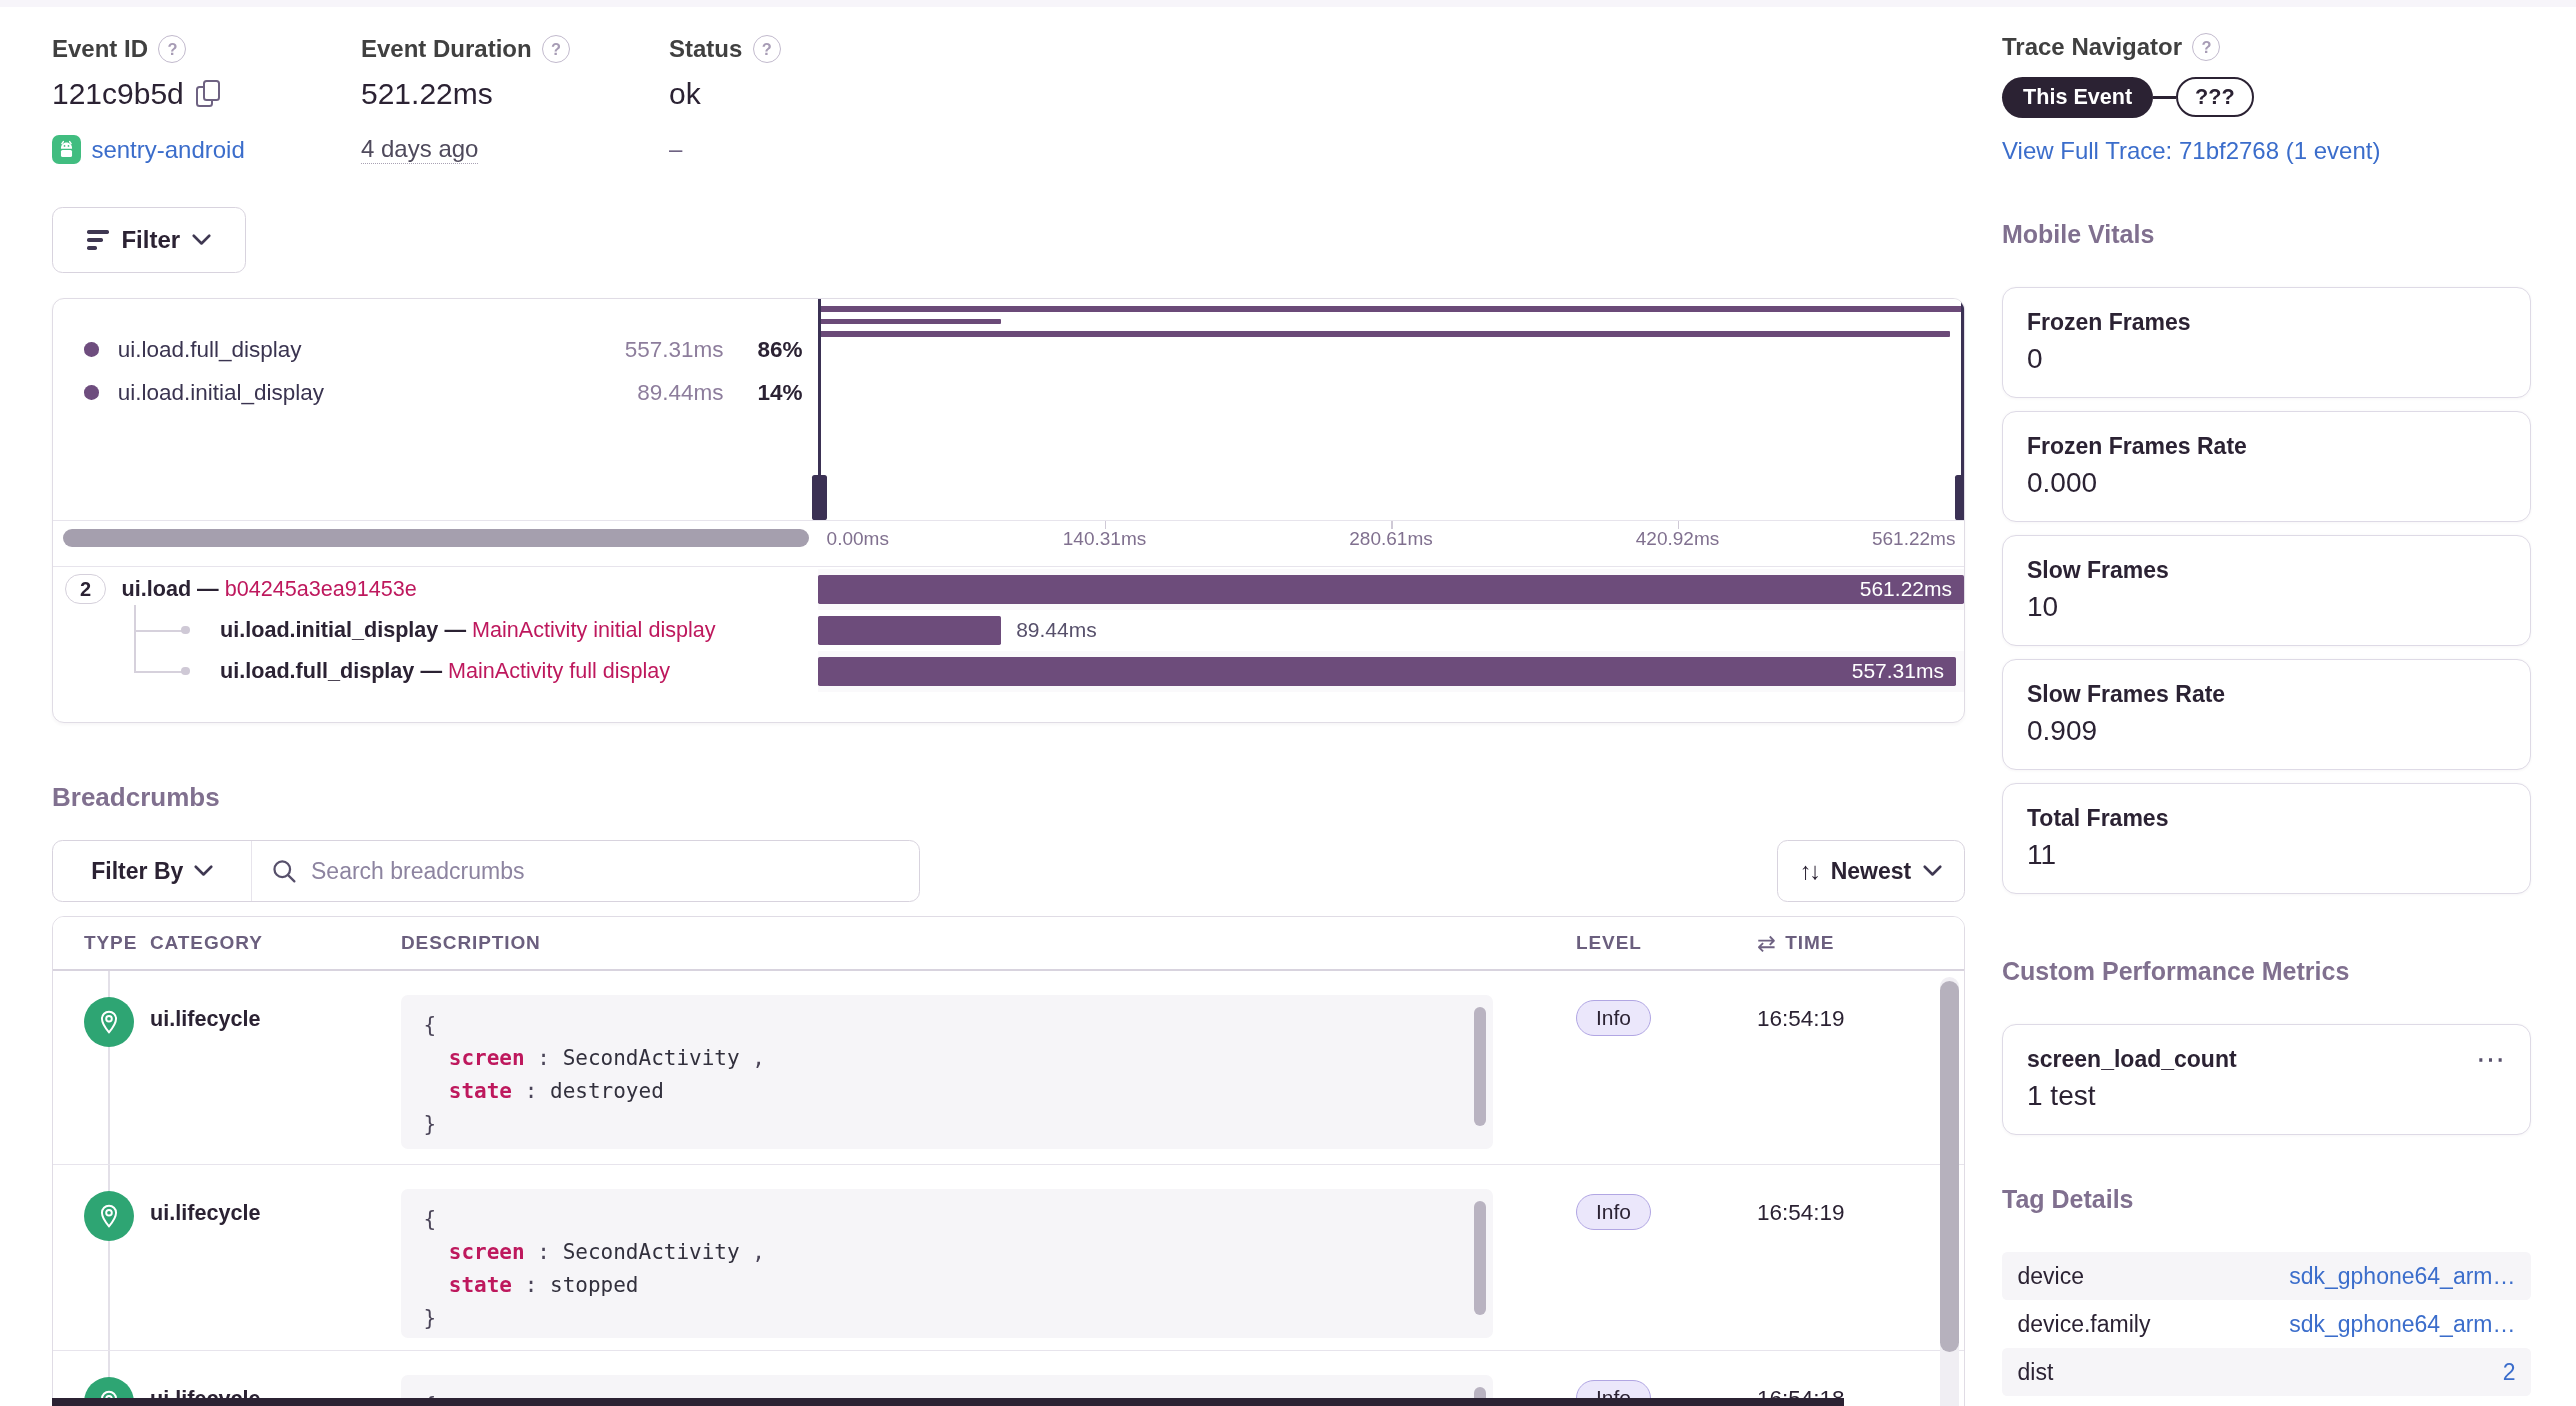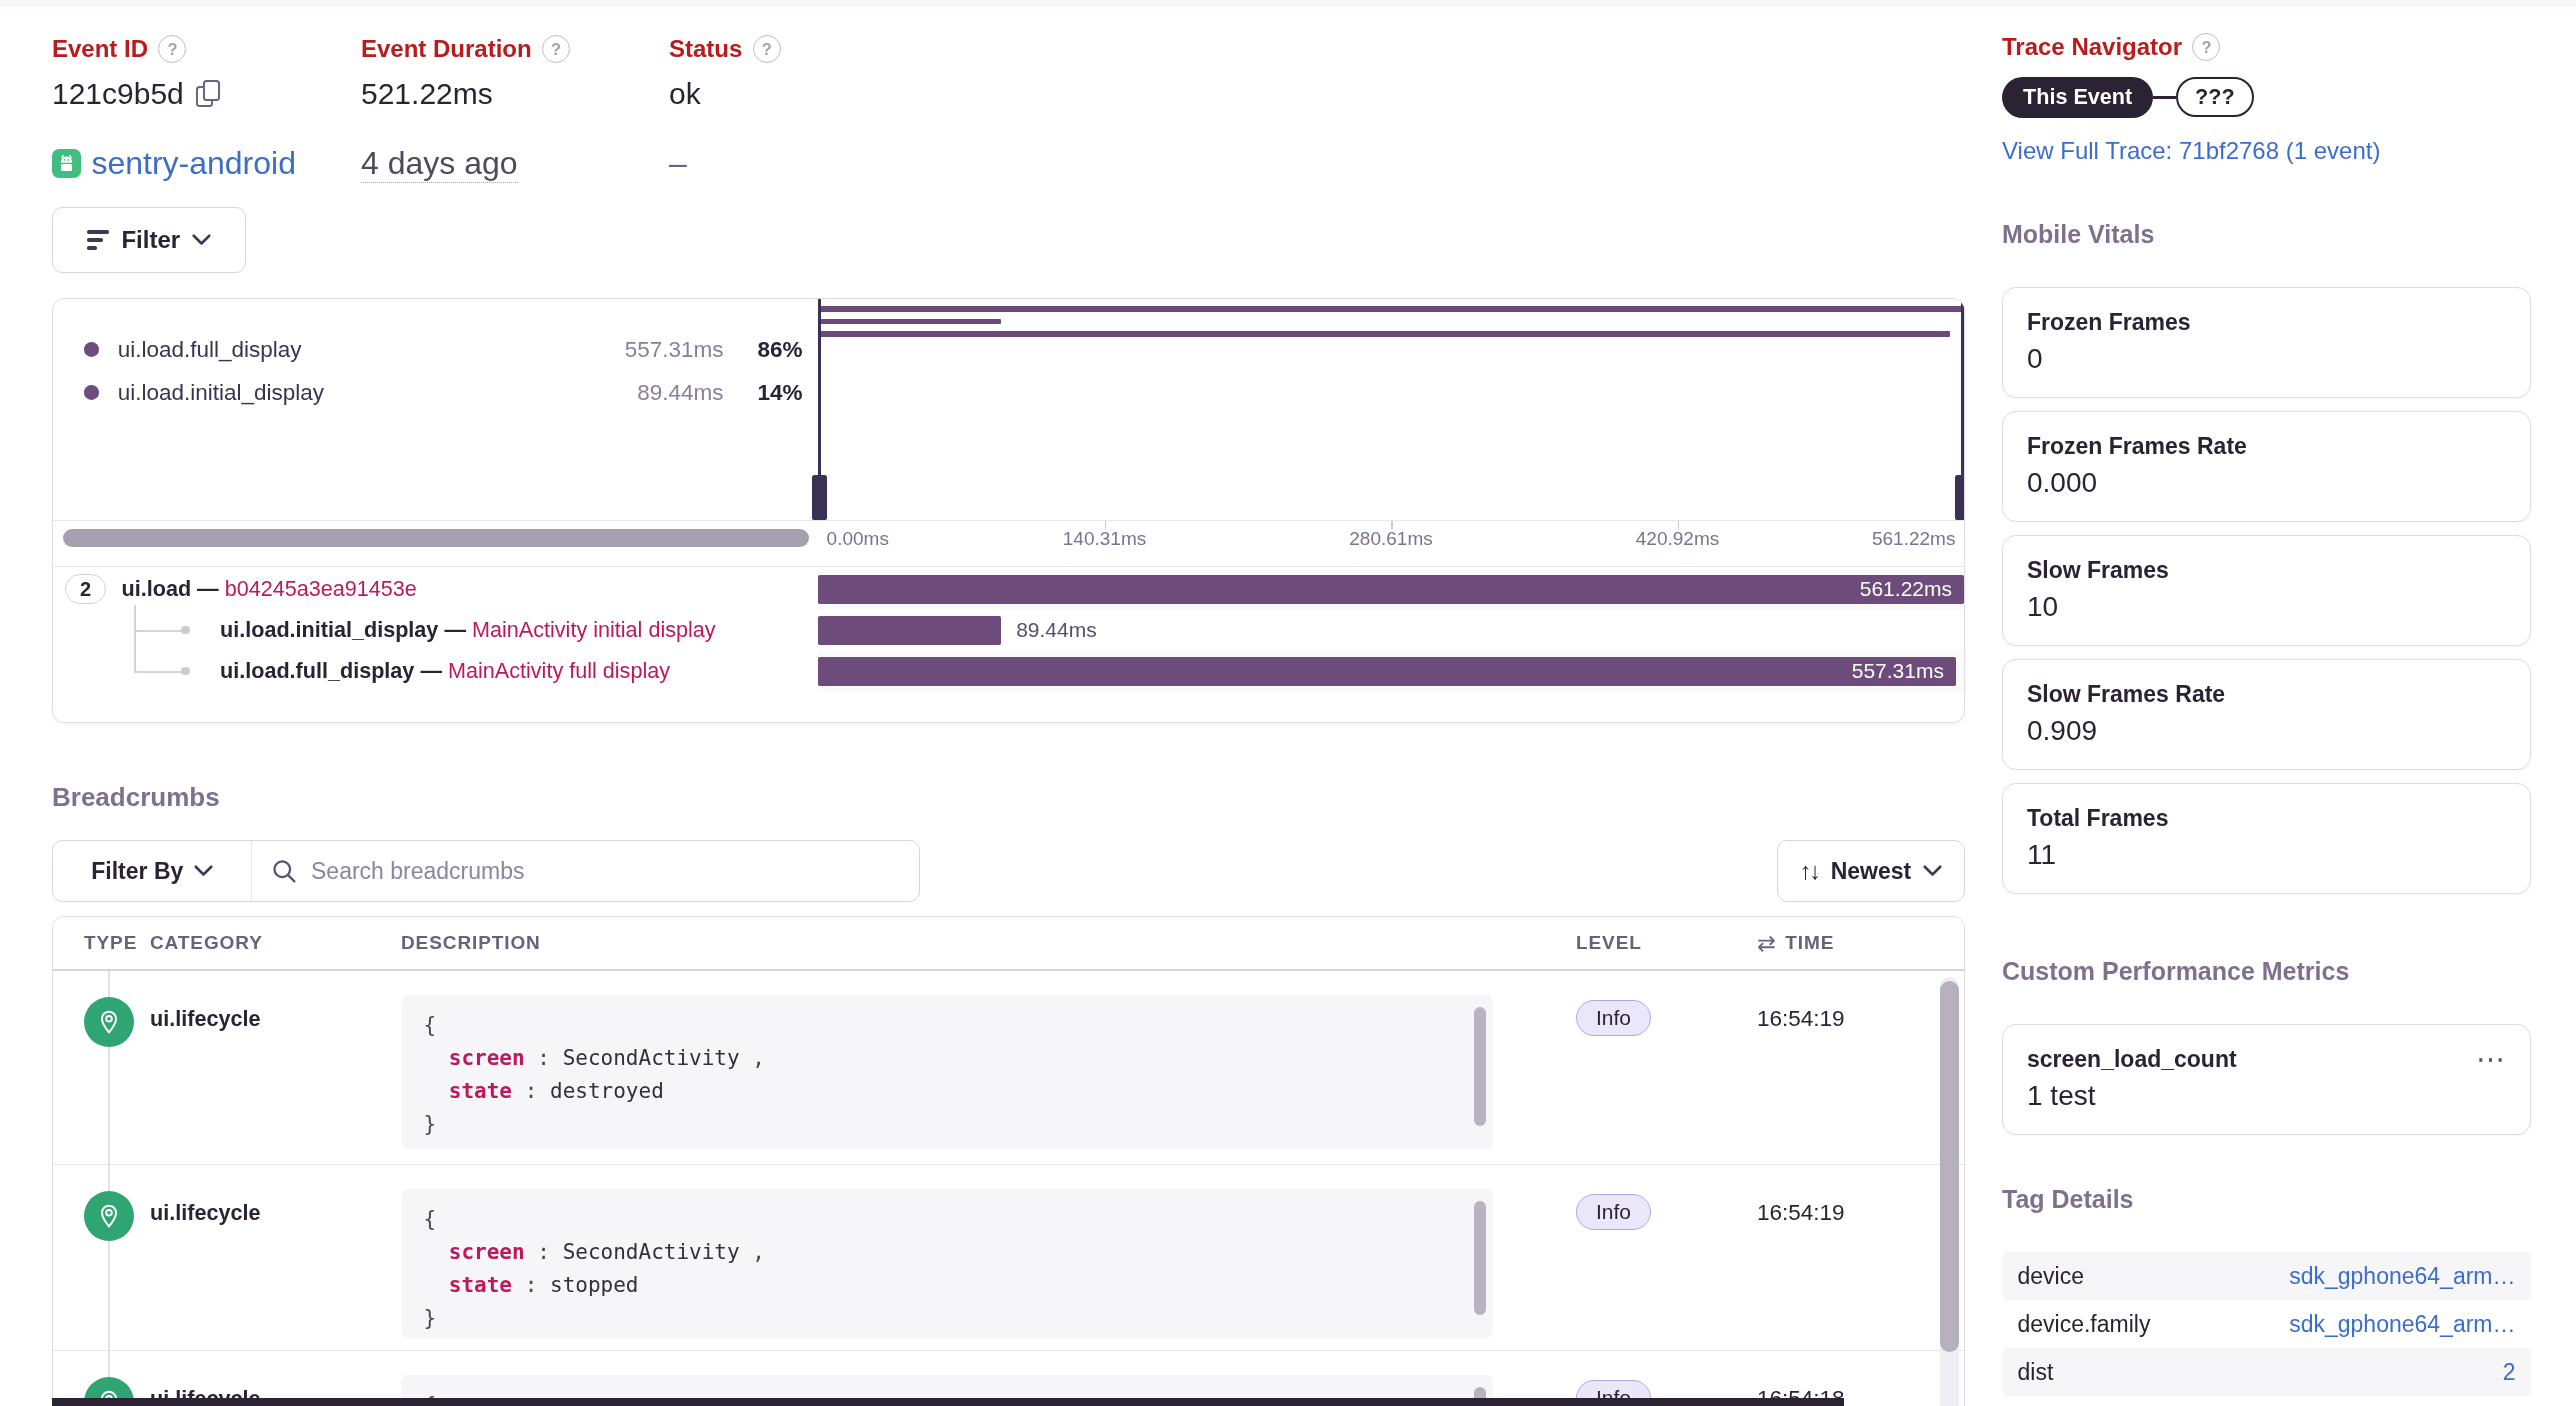--- a/index.html
+++ b/index.html
@@ -4,26 +4,26 @@
 <style>
   * { margin:0; padding:0; box-sizing:border-box; }
   html,body { background:#fff; }
   body { font-family:"Liberation Sans", sans-serif; color:#2b2233; }
   .page { position:relative; width:2576px; height:1406px; background:#fff; overflow:hidden; }
   .topstrip { position:absolute; left:0; top:0; width:2576px; height:7px; background:#f7f5fa; }
 
   
   .hgroup { position:absolute; top:35px; display:flex; flex-direction:column; }
   .hlabel-row { display:flex; align-items:center; gap:10.4px; }
-  .hlabel { font-size:24px; font-weight:700; color:#b91c1c; }
+  .hlabel { font-size:24px; font-weight:700; color:#404040; }
   .qicon { width:28px; height:28px; border:1.7px solid #c2bacd; border-radius:50%; color:#a79cb5;
            font-size:16.4px; font-weight:700; display:flex; align-items:center; justify-content:center; }
   .hvalue-row { display:flex; align-items:center; gap:12px; margin-top:14px; }
   .hvalue { font-size:30px; font-weight:400; color:#2b2233; }
-  .hsub-row { display:flex; align-items:center; gap:10.4px; margin-top:34px; font-size:32px; }
+  .hsub-row { display:flex; align-items:center; gap:10.4px; margin-top:24px; font-size:24px; }
   .copy-btn { width:26px; height:28px; position:relative; cursor:pointer; }
   .copy-btn .r1, .copy-btn .r2 { position:absolute; width:17.3px; height:21px; border:2.2px solid #6e6282; border-radius:3.5px; background:#fff; }
   .copy-btn .r1 { left:7px; top:0; }
   .copy-btn .r2 { left:0; top:6px; }
   .avatar { width:29px; height:29px; border-radius:7px; background:#41bd80; display:flex; align-items:center; justify-content:center; }
   .blue-link { color:#3b6dcb; text-decoration:none; cursor:pointer; }
   .ago { color:#4f4a5c; border-bottom:1.7px dotted #a9a2b4; cursor:pointer; }
   .subdash { color:#6e6282; }
 
   

